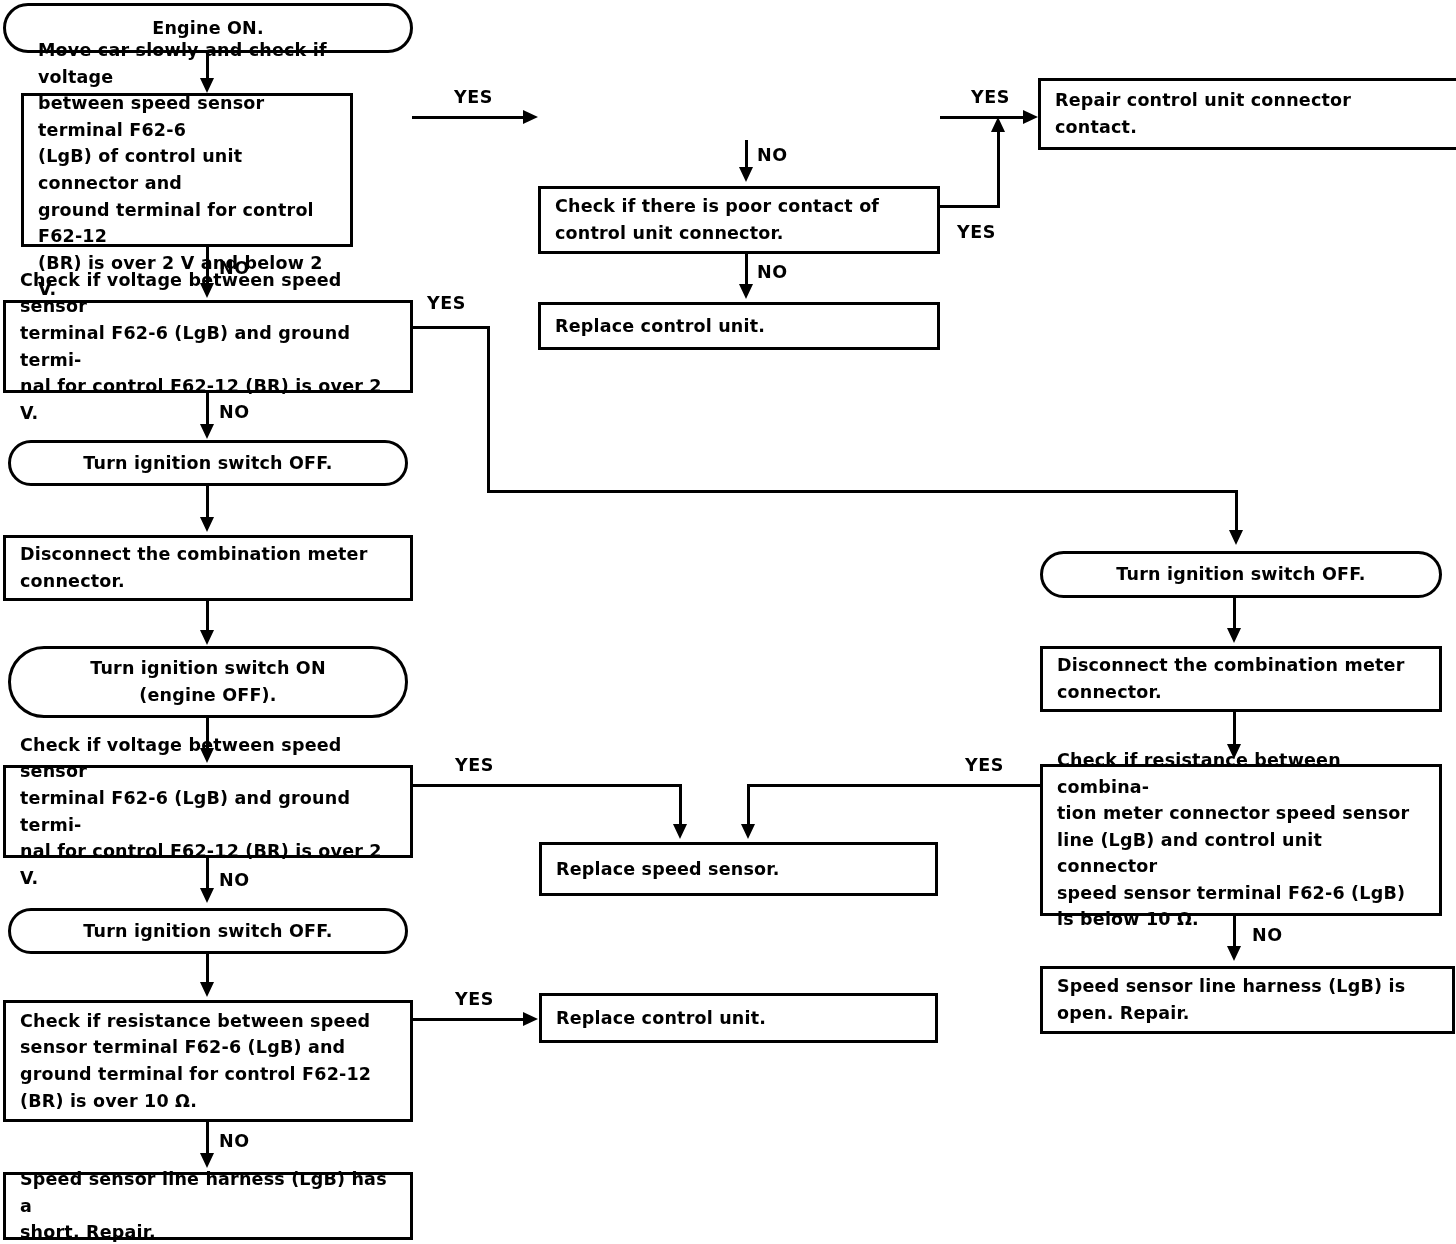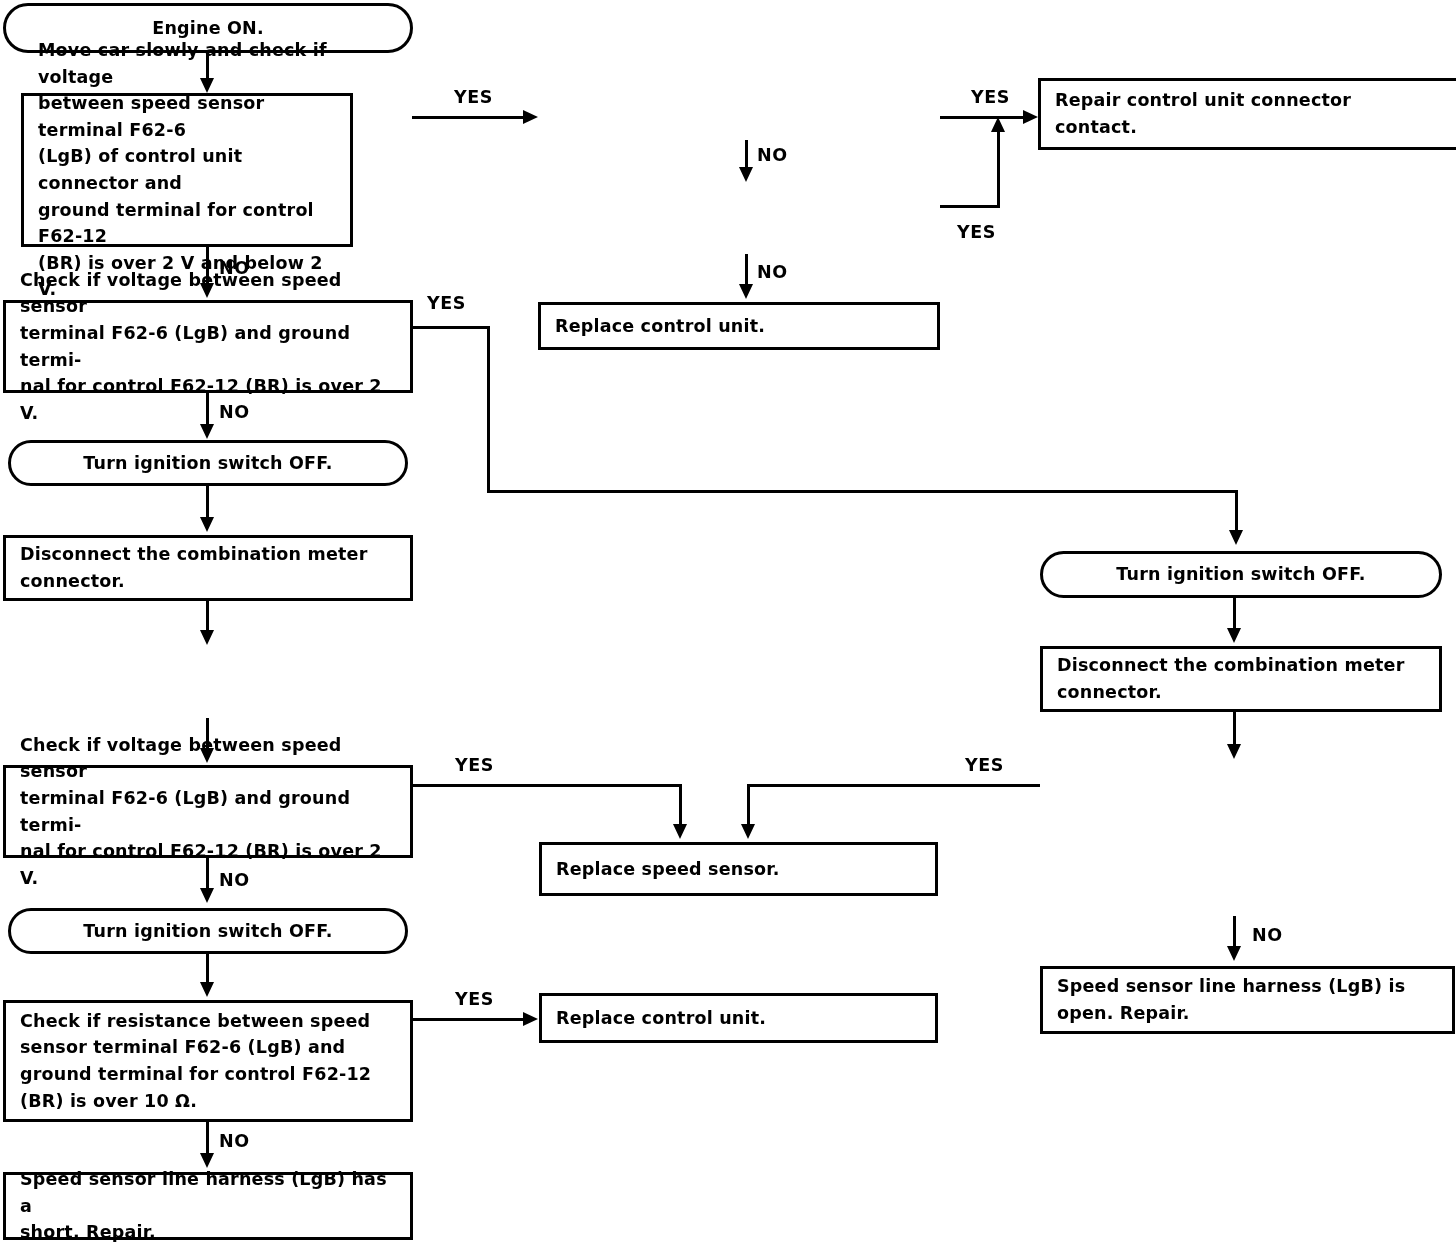--- a/index.html
+++ b/index.html
@@ -94,40 +94,48 @@
 ground terminal for control F62-12
 (BR) is over 2 V and below 2 V.</span>
   </div>
 
 
   <div class="node rect" style="left:1038px; top:78px; width:426px; height:72px;">
     <span>Repair control unit connector
 contact.</span>
   </div>
 
+  <div class="node rect" style="left:538px; top:186px; width:402px; height:68px;">
+    <span>Check if there is poor contact of
+control unit connector.</span>
+  </div>
 
   <div class="node rect" style="left:538px; top:302px; width:402px; height:48px;">
     <span>Replace control unit.</span>
   </div>
 
   <div class="node rect" style="left:3px; top:300px; width:410px; height:93px;">
     <span>Check if voltage between speed sensor
 terminal F62-6 (LgB) and ground termi-
 nal for control F62-12 (BR) is over 2 V.</span>
   </div>
 
   <div class="node term" style="left:8px; top:440px; width:400px; height:46px;">
     <span>Turn ignition switch OFF.</span>
   </div>
 
   <div class="node rect" style="left:3px; top:535px; width:410px; height:66px;">
     <span>Disconnect the combination meter
 connector.</span>
   </div>
 
+  <div class="node term" style="left:8px; top:646px; width:400px; height:72px;">
+    <span>Turn ignition switch ON
+(engine OFF).</span>
+  </div>
 
   <div class="node rect" style="left:3px; top:765px; width:410px; height:93px;">
     <span>Check if voltage between speed sensor
 terminal F62-6 (LgB) and ground termi-
 nal for control F62-12 (BR) is over 2 V.</span>
   </div>
 
   <div class="node term" style="left:8px; top:908px; width:400px; height:46px;">
     <span>Turn ignition switch OFF.</span>
   </div>
@@ -154,20 +162,27 @@
 
   <div class="node term" style="left:1040px; top:551px; width:402px; height:47px;">
     <span>Turn ignition switch OFF.</span>
   </div>
 
   <div class="node rect" style="left:1040px; top:646px; width:402px; height:66px;">
     <span>Disconnect the combination meter
 connector.</span>
   </div>
 
+  <div class="node rect" style="left:1040px; top:764px; width:402px; height:152px;">
+    <span>Check if resistance between combina-
+tion meter connector speed sensor
+line (LgB) and control unit connector
+speed sensor terminal F62-6 (LgB)
+is below 10 Ω.</span>
+  </div>
 
   <div class="node rect" style="left:1040px; top:966px; width:415px; height:68px;">
     <span>Speed sensor line harness (LgB) is
 open.  Repair.</span>
   </div>
 
   <div class="edge v" style="left:206px; top:53px; height:28px;"></div>
   <div class="arrow down" style="left:200px; top:78px;"></div>
 
   <div class="edge h" style="left:412px; top:116px; width:113px;"></div>

